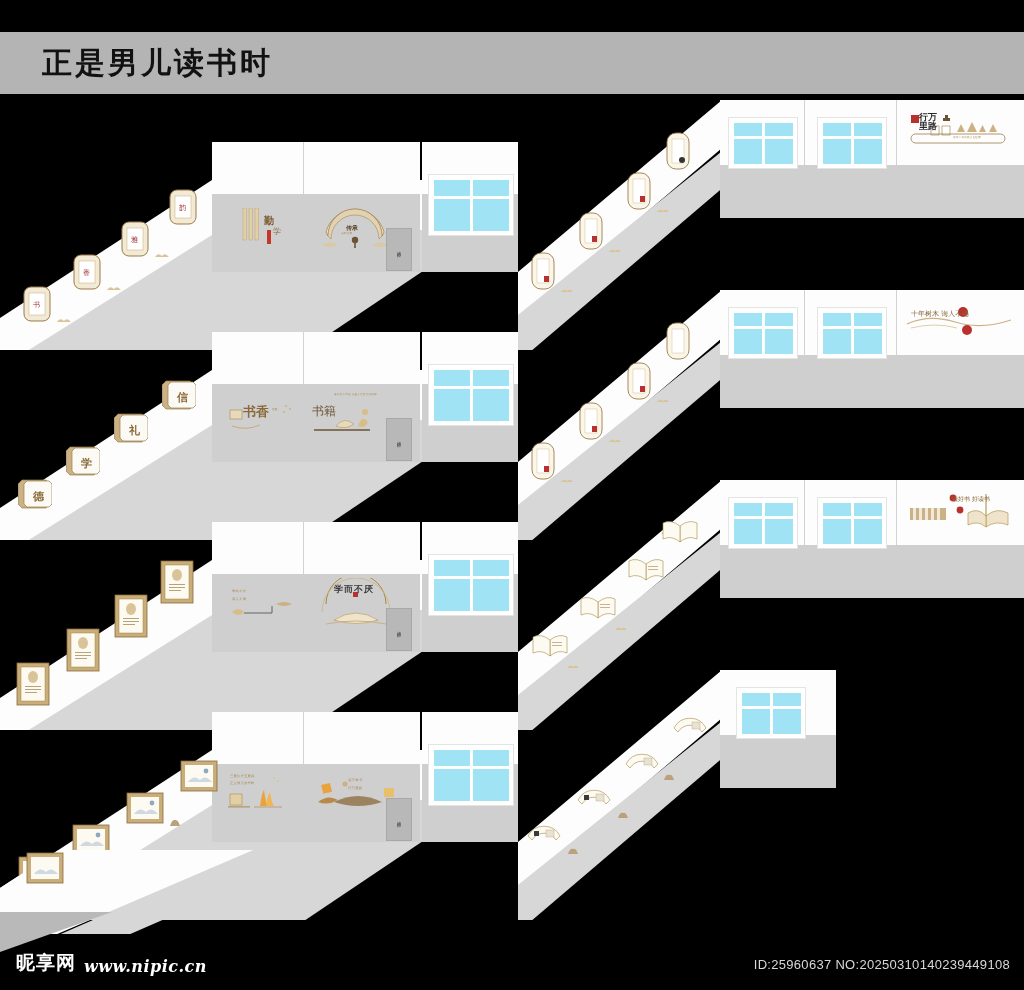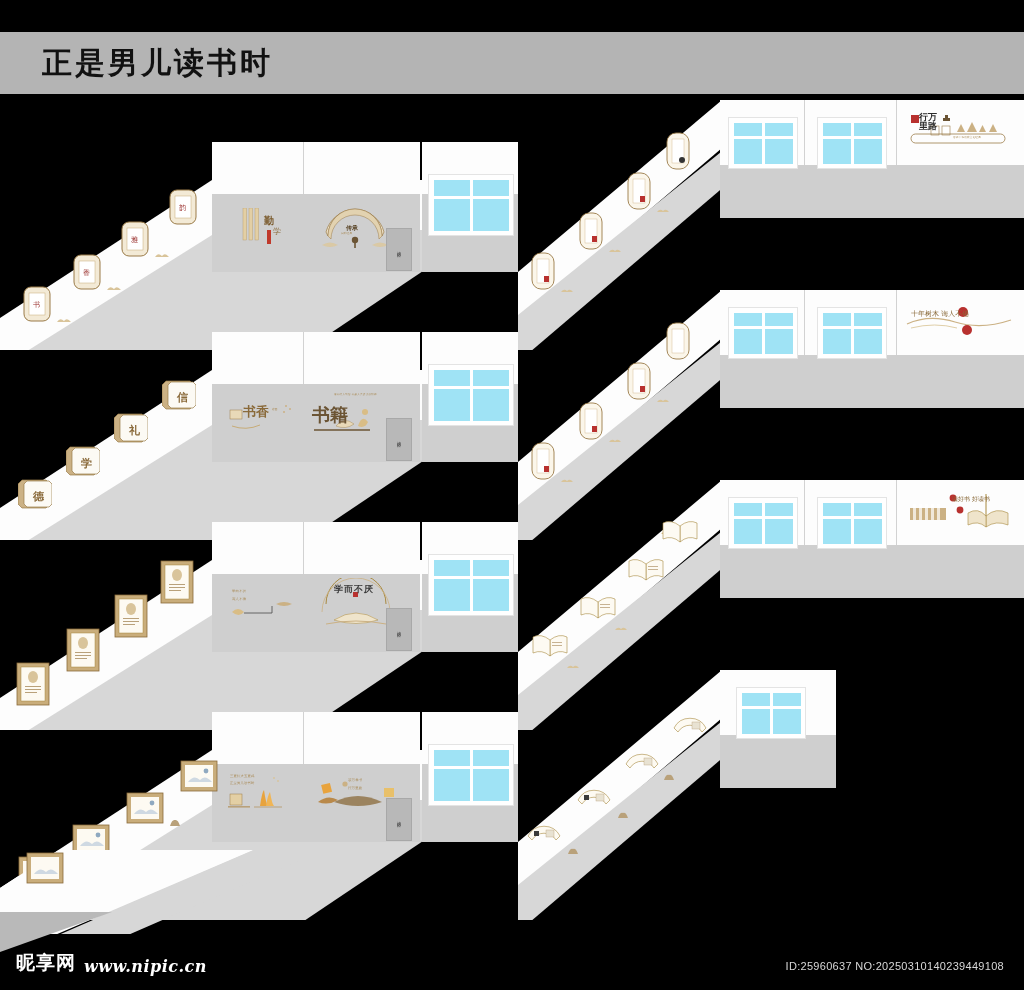--- a/index.html
+++ b/index.html
@@ -17,21 +17,21 @@
 
   
   .footer{position:absolute;left:0;bottom:0;width:1024px;height:56px;background:#000;}
   .footer .corner{position:absolute;left:0;top:-22px;width:112px;height:40px;background:#b9b9b9;
           clip-path:polygon(0 0,100% 0,0 100%);}
   .wm{position:absolute;left:16px;bottom:14px;display:flex;align-items:flex-end;}
   .wm .wm-cn{font-family:"DejaVu Sans","Liberation Sans",sans-serif;font-weight:bold;font-size:19px;
           color:#fff;letter-spacing:1px;background:#000;}
   .wm .wm-url{font-family:"DejaVu Serif","Liberation Serif",serif;font-style:italic;font-weight:bold;
           font-size:16px;color:#fff;margin-left:8px;letter-spacing:.5px;}
-  .idno{position:absolute;right:20px;bottom:18px;font-size:11px;color:#d8d8d8;letter-spacing:.3px;
+  .idno{position:absolute;right:14px;bottom:18px;font-size:13px;color:#d8d8d8;letter-spacing:.3px;
         font-family:"Liberation Sans",sans-serif;}
 
   
   .run{position:absolute;}
 
   
   .flat{position:absolute;background:#fdfdfd;}
   .flat .wain{position:absolute;left:0;bottom:0;width:100%;background:#cfcfcf;}
   .flat .seam{position:absolute;top:0;width:1px;height:100%;background:#d2d2d2;}
 
@@ -249,21 +249,21 @@
     </div>
 
     <div class="gfx" style="left:308px;top:110px;width:90px;height:48px;">
       <svg width="90" height="48">
         <path d="M6 40 L62 40" stroke="#6b5434" stroke-width="1.4"></path>
         <path d="M28 36 q8 -10 18 -2 q-8 6 -18 2z" fill="#e8d9b8" stroke="#9a7b48" stroke-width=".4"></path>
         <path d="M50 36 q4 -12 10 -4 q-3 7 -10 4z" fill="#d9bd86"></path>
         <circle cx="57" cy="22" r="3" fill="#d9bd86"></circle>
       </svg>
       <div class="tinyline" style="position:absolute;left:26px;top:3px;">读书使人明智 书是人类进步的阶梯</div>
-      <div style="position:absolute;left:4px;top:13px;font-size:18px;font-weight:bold;color:#6b5434;font-family:'DejaVu Serif',serif;">书籍</div>
+      <div style="position:absolute;left:4px;top:13px;font-size:12px;font-weight:normal;color:#6b5434;font-family:'DejaVu Serif',serif;">书籍</div>
     </div>
 
     <div class="plate" style="left:386px;top:138px;width:26px;height:43px;">
       <span>消防栓</span>
     </div>
 
     <div class="flat" style="left:422px;top:52px;width:96px;height:130px;">
       <div class="wain" style="height:78px;"></div>
     </div>
     <div class="win" style="left:429px;top:85px;width:84px;height:60px;">

